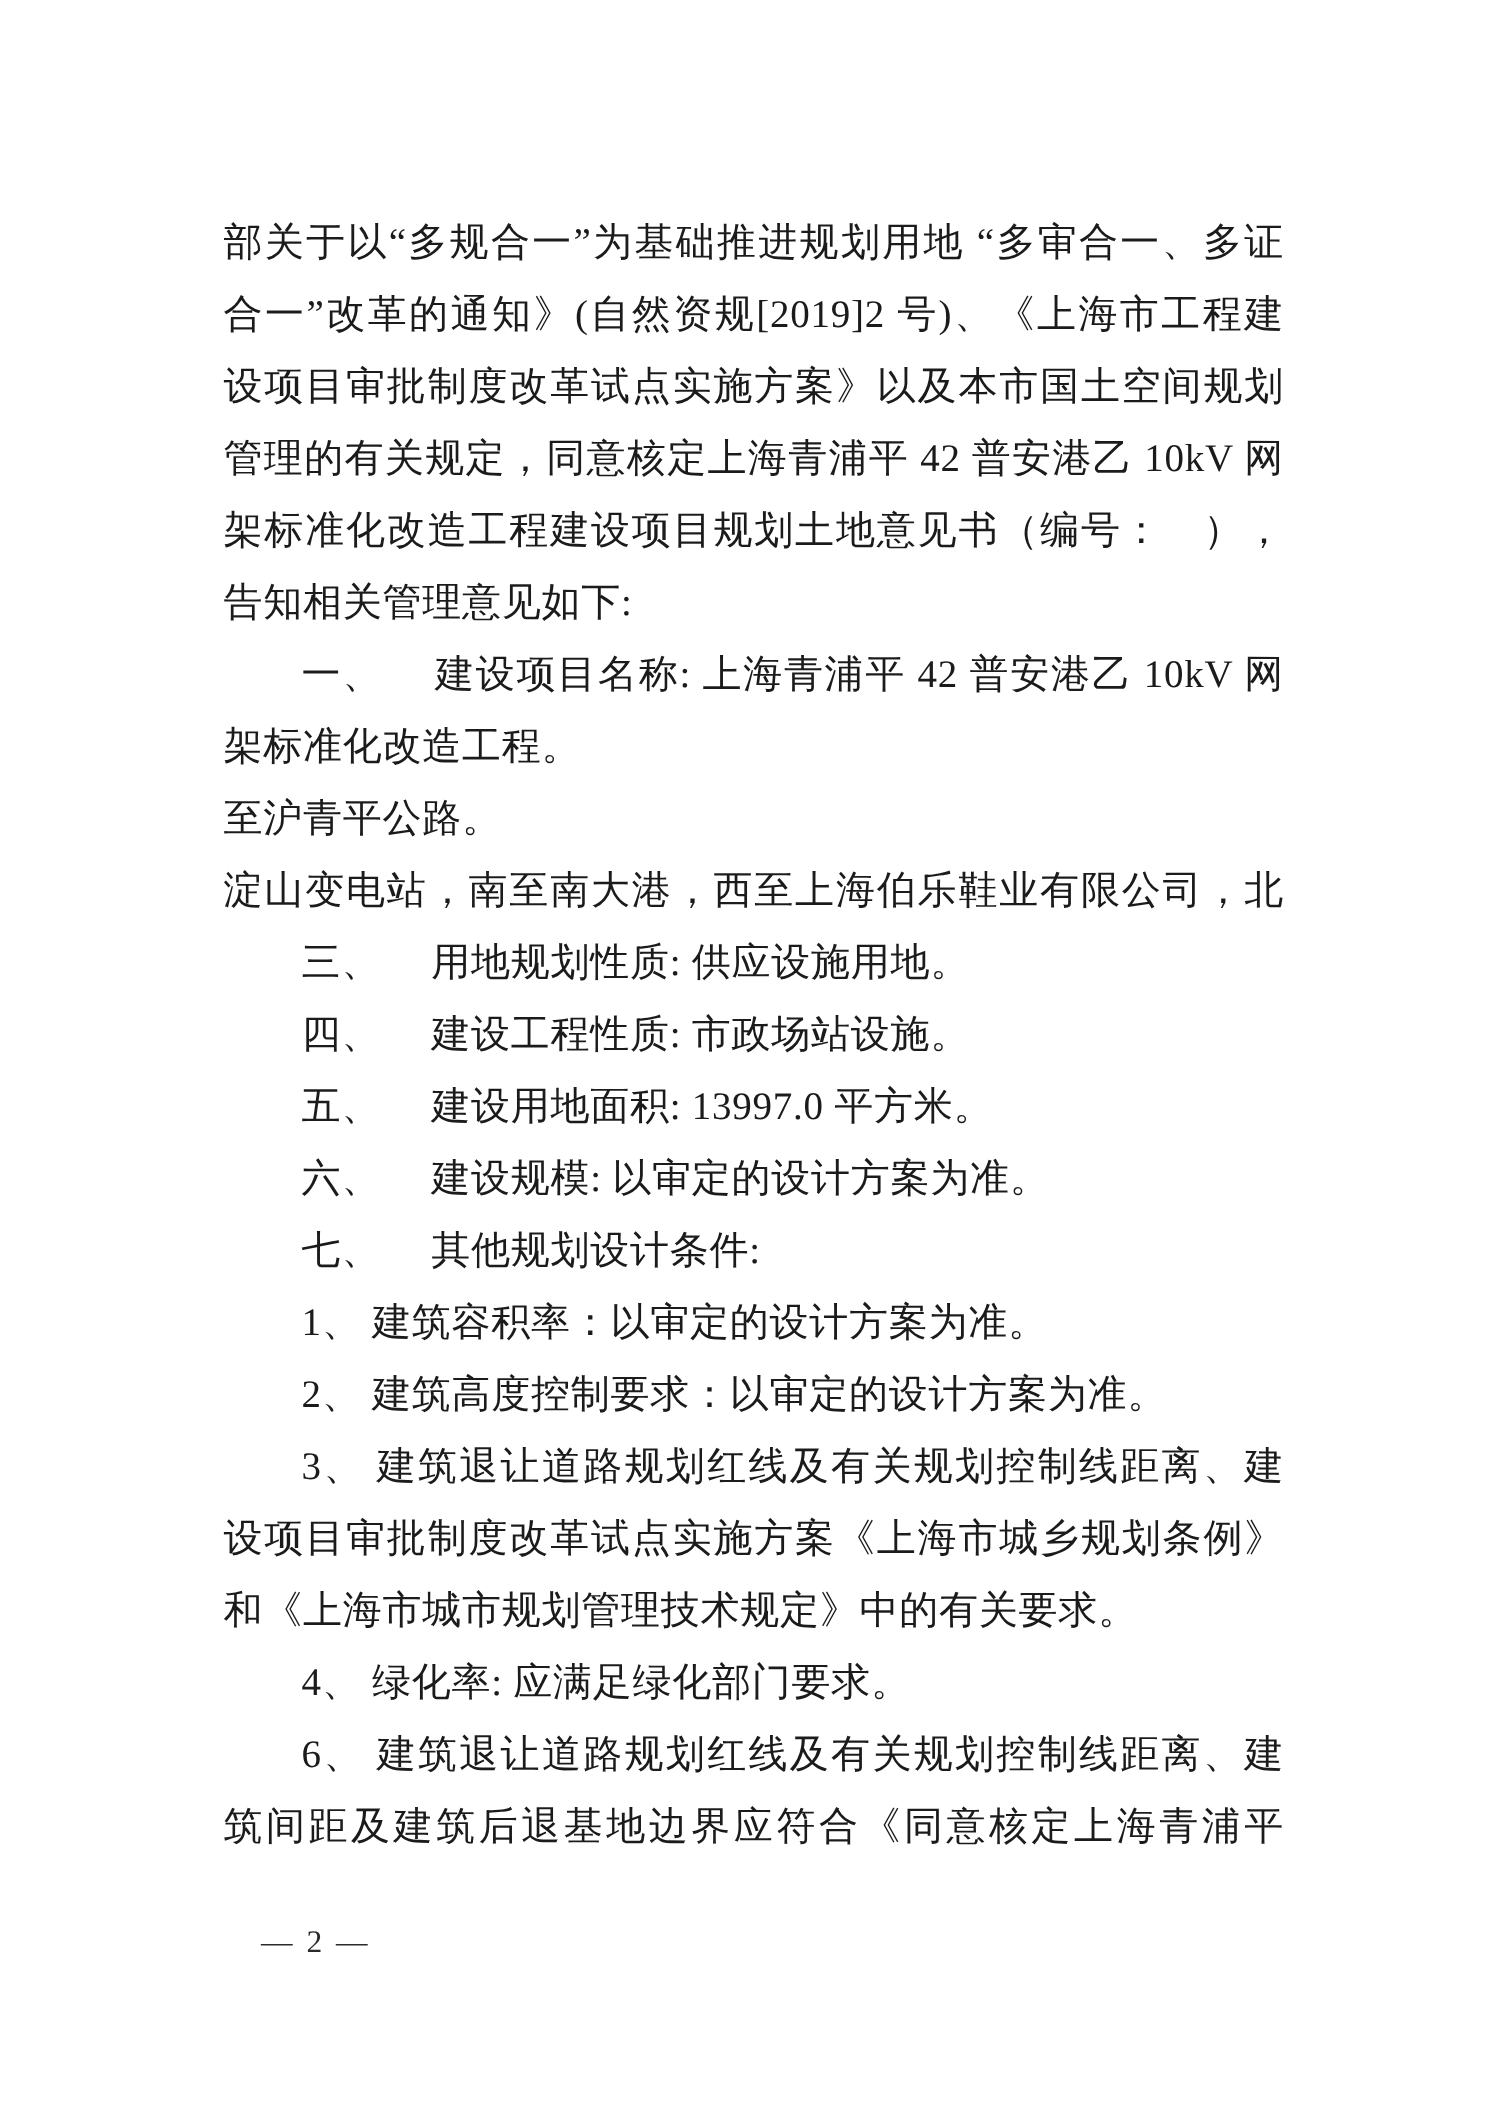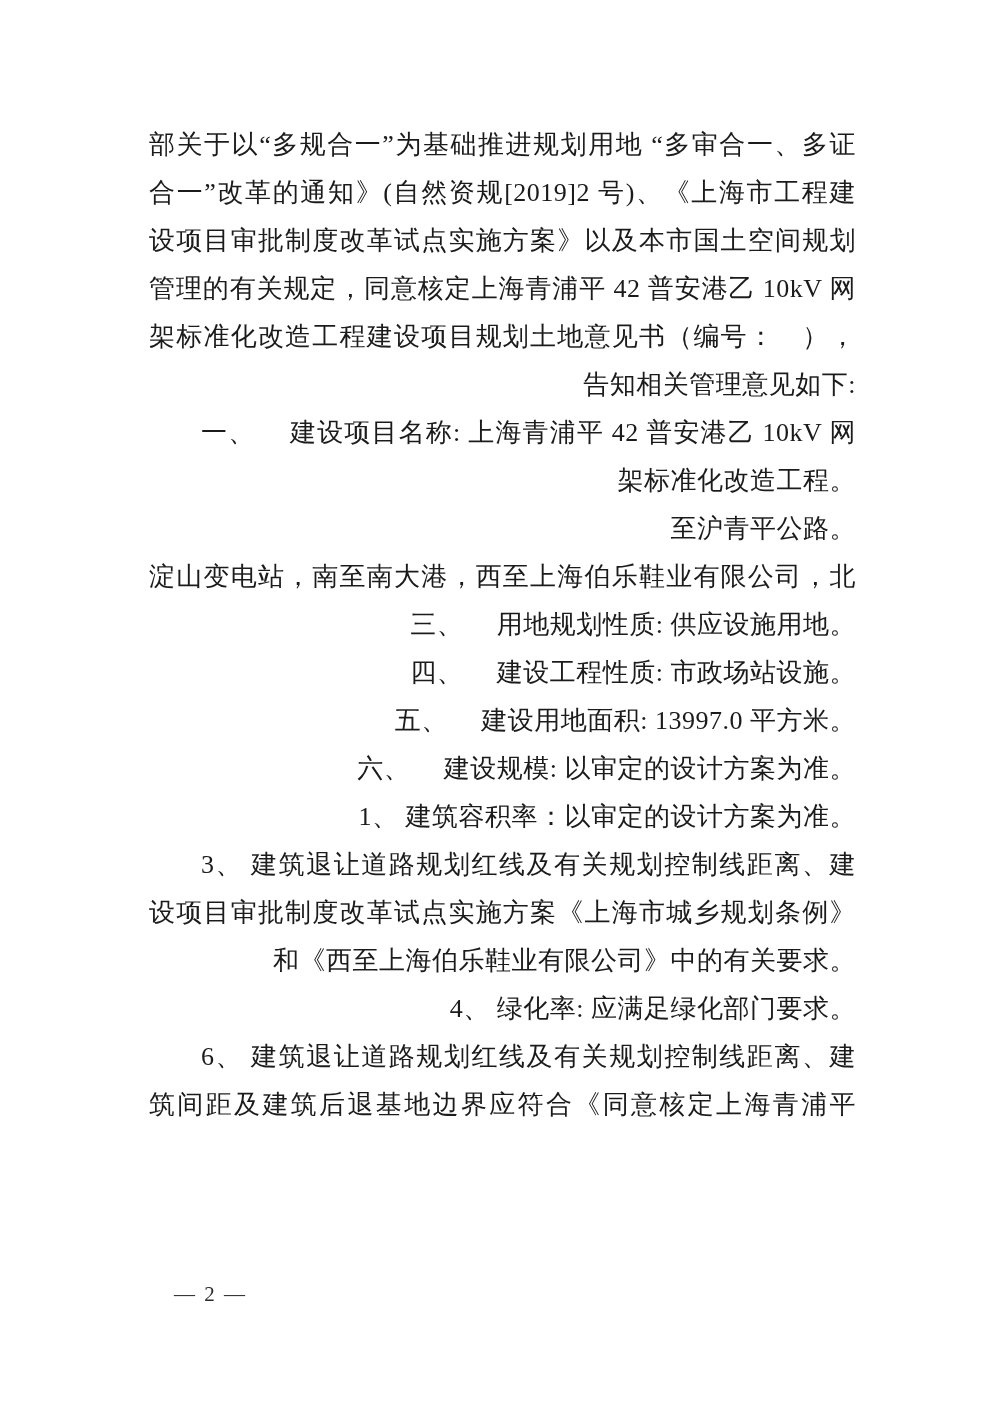--- a/index.html
+++ b/index.html
@@ -13,31 +13,31 @@
     height: 1403px;
     margin: 0 auto;
     background: #ffffff;
     font-family: "Liberation Serif", "DejaVu Serif", serif;
     color: #1b1b1b;
     overflow: hidden;
   }
   .content {
     position: absolute;
     left: 149px;
-    top: 121px;
+    top: 138px;
     width: 707px;
     font-size: 26px;
     line-height: 48px;
   }
   .line {
     margin: 0;
     padding: 0;
     height: 48px;
     overflow: hidden;
-    text-align: right;
+    text-align: left;
     letter-spacing: 0.5px;
   }
   
   .line.j {
     text-align: justify;
     text-align-last: justify;
   }
   
   .line.i {
     text-indent: 2em;
@@ -64,23 +64,25 @@
     <p class="line j">架标准化改造工程建设项目规划土地意见书（编号：　），并</p>
     <p class="line">告知相关管理意见如下:</p>
     <p class="line j i">一、　 建设项目名称: 上海青浦平 42 普安港乙 10kV 网</p>
     <p class="line">架标准化改造工程。</p>
     <p class="line">至沪青平公路。</p>
     <p class="line j">淀山变电站，南至南大港，西至上海伯乐鞋业有限公司，北</p>
     <p class="line i">三、　 用地规划性质: 供应设施用地。</p>
     <p class="line i">四、　 建设工程性质: 市政场站设施。</p>
     <p class="line i">五、　 建设用地面积: 13997.0 平方米。</p>
     <p class="line i">六、　 建设规模: 以审定的设计方案为准。</p>
+    <p class="line i">七、　 其他规划设计条件:</p>
     <p class="line i">1、 建筑容积率：以审定的设计方案为准。</p>
+    <p class="line i">2、 建筑高度控制要求：以审定的设计方案为准。</p>
     <p class="line j i">3、 建筑退让道路规划红线及有关规划控制线距离、建</p>
     <p class="line j">设项目审批制度改革试点实施方案《上海市城乡规划条例》</p>
-    <p class="line">和《西至上海伯乐鞋业有限公司》中的有关要求。</p>
+    <p class="line">和《上海市城市规划管理技术规定》中的有关要求。</p>
     <p class="line i">4、 绿化率: 应满足绿化部门要求。</p>
     <p class="line j i">6、 建筑退让道路规划红线及有关规划控制线距离、建</p>
     <p class="line j">筑间距及建筑后退基地边界应符合《同意核定上海青浦平</p>
   </div>
 
   <div class="page-number">— 2 —</div>
 </div>
 
 </body></html>

